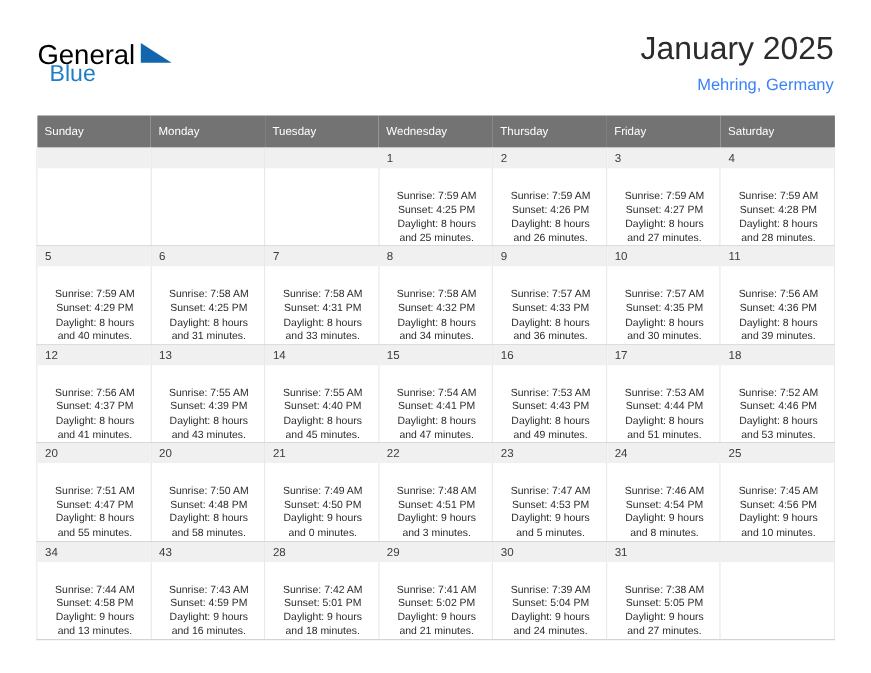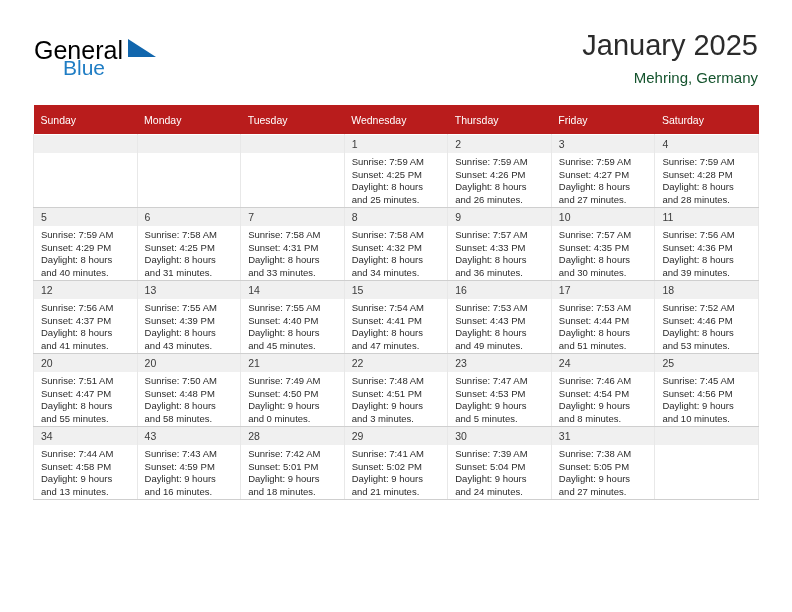--- a/index.html
+++ b/index.html
@@ -40,21 +40,21 @@
     position: absolute;
     left: 0;
     top: 0;
     font-size: 25px;
     letter-spacing: 0px;
     color: #000000;
     font-family: "Liberation Sans", sans-serif;
   }
   .brand-blue {
     position: absolute;
-    left: 29px;
+    left: 11px;
     top: 20px;
     font-size: 21px;
     color: #1f7dc4;
     font-family: "Liberation Sans", sans-serif;
   }
   .brand-tri {
     position: absolute;
     left: 94px;
     top: 3px;
     width: 0;
@@ -71,37 +71,37 @@
   }
   .cal-title {
     font-size: 29px;
     color: #2b2b2b;
     line-height: 34px;
     white-space: nowrap;
     font-weight: normal;
   }
   .cal-subtitle {
     font-size: 15px;
-    color: #14532d;
+    color: #3b82f6;
     line-height: 20px;
     margin-top: 6px;
     white-space: nowrap;
   }
 
   
   .calendar {
     position: absolute;
     left: 33px;
     top: 105px;
     width: 726px;
     border-collapse: collapse;
     table-layout: fixed;
   }
   .calendar th {
-    background: #b91c1c;
+    background: #737373;
     color: #ffffff;
     font-size: 10.5px;
     font-weight: normal;
     text-align: left;
     padding: 5px 0 5px 7px;
     height: 19px;
     border: none;
   }
   .calendar td {
     vertical-align: top;
@@ -126,24 +126,25 @@
     color: #3b3b3b;
     padding: 3px 0 3px 7px;
     height: 12px;
     line-height: 12px;
   }
   .cell.empty .daynum {
     background: #f0f0f0;
     color: transparent;
   }
   .details {
-    padding: 3px 5px 0 7px;
+    padding: 20px 5px 0 7px;
     font-size: 9.5px;
     line-height: 12.6px;
     color: #2b2b2b;
+    text-align: center;
   }
   .details .line {
     white-space: nowrap;
   }
 </style>
 </head>
 <body>
 
 <div class="page">
 

